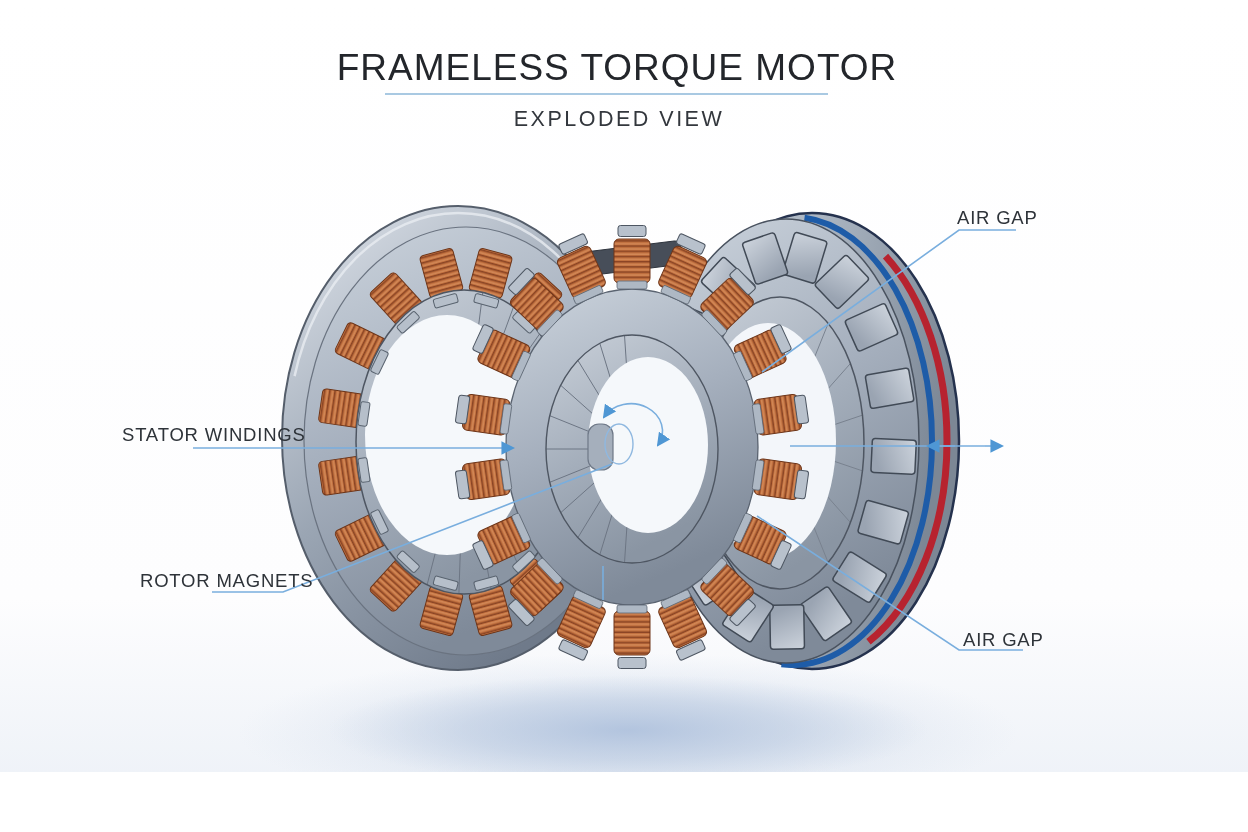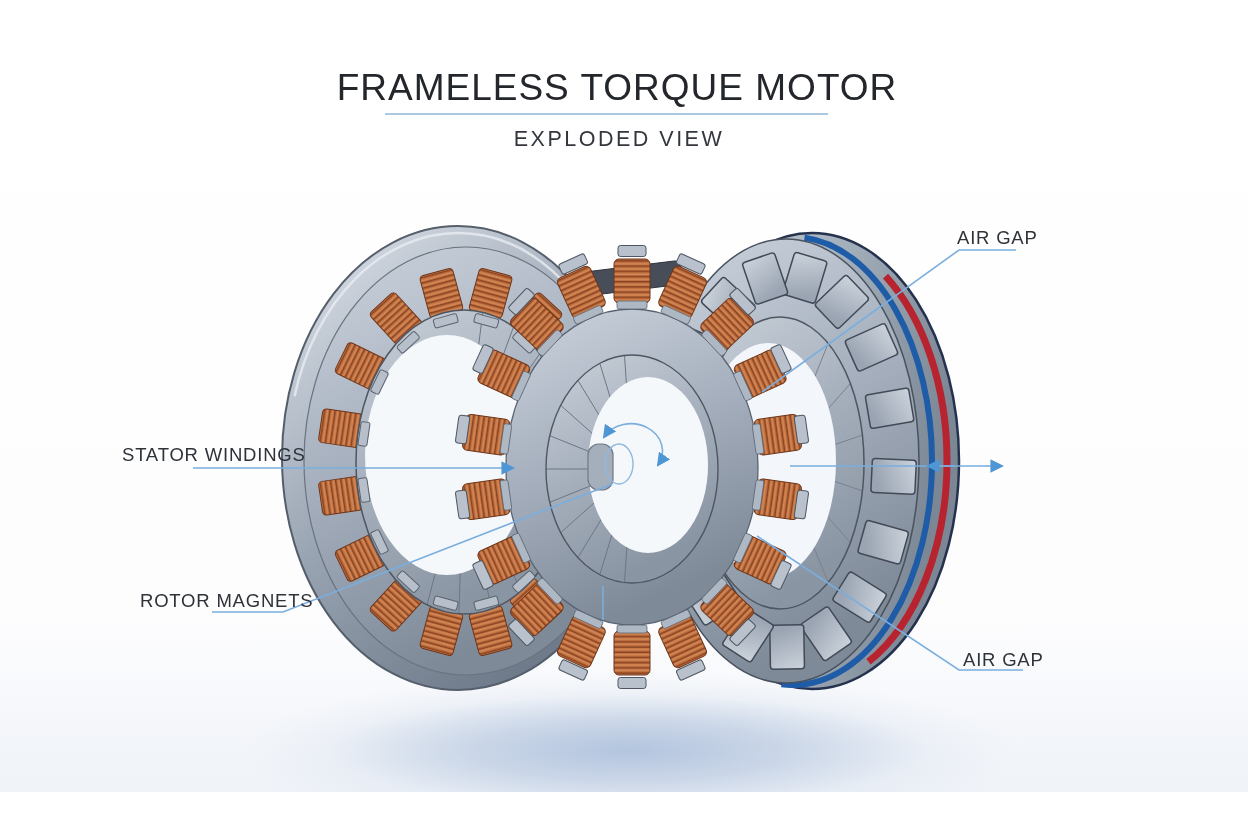--- a/index.html
+++ b/index.html
@@ -1,17 +1,17 @@
 <!DOCTYPE html>
 <html><head>
 <meta charset="utf-8">
 <style>
   html,body{margin:0;padding:0;background:#ffffff;}
   .stage{position:relative;width:1248px;height:772px;overflow:hidden;
-         font-family:"Liberation Sans",sans-serif;margin-top:20px;}
+         font-family:"Liberation Sans",sans-serif;}
   svg{position:absolute;left:0;top:0;}
   text{font-family:"Liberation Sans","DejaVu Sans",sans-serif;}
   .title-text{font-size:37px;fill:#23262b;letter-spacing:1px;}
   .subtitle-text{font-size:21.5px;fill:#33373d;letter-spacing:2.5px;}
   .callout-text{font-size:18.5px;fill:#2e3339;letter-spacing:.8px;}
   .leader{fill:none;stroke:#79aede;stroke-width:1.6;}
 </style>
 </head>
 <body>
 

